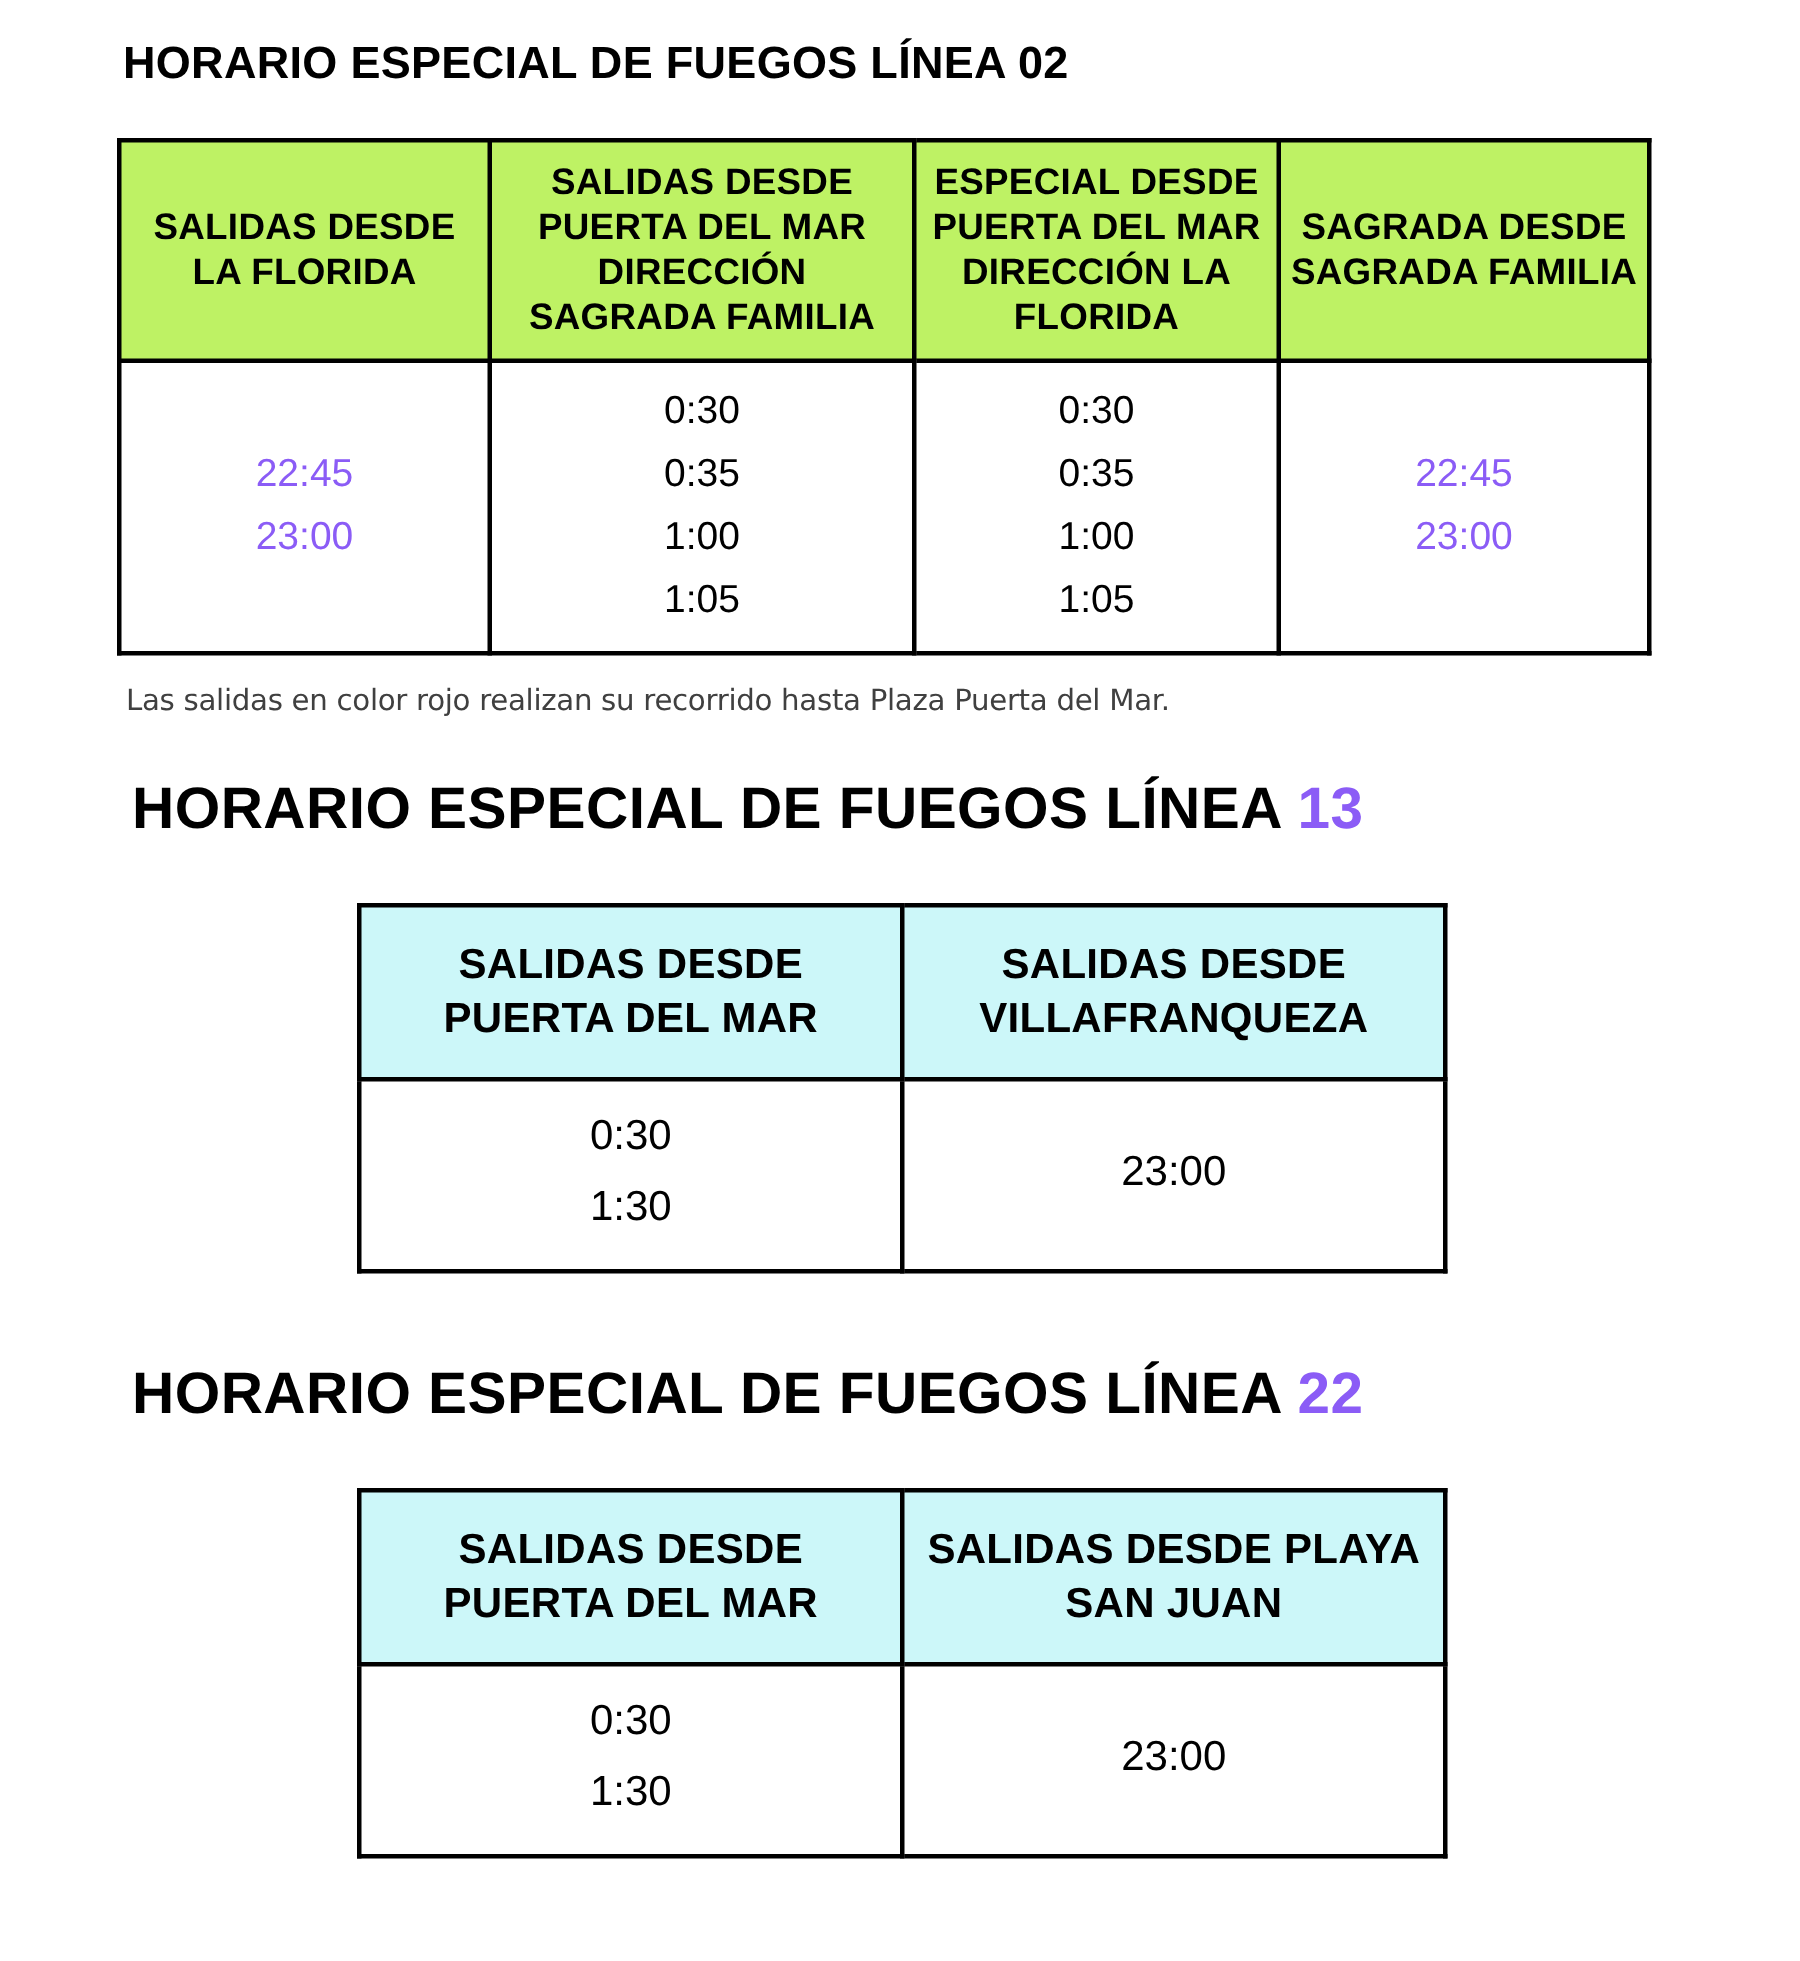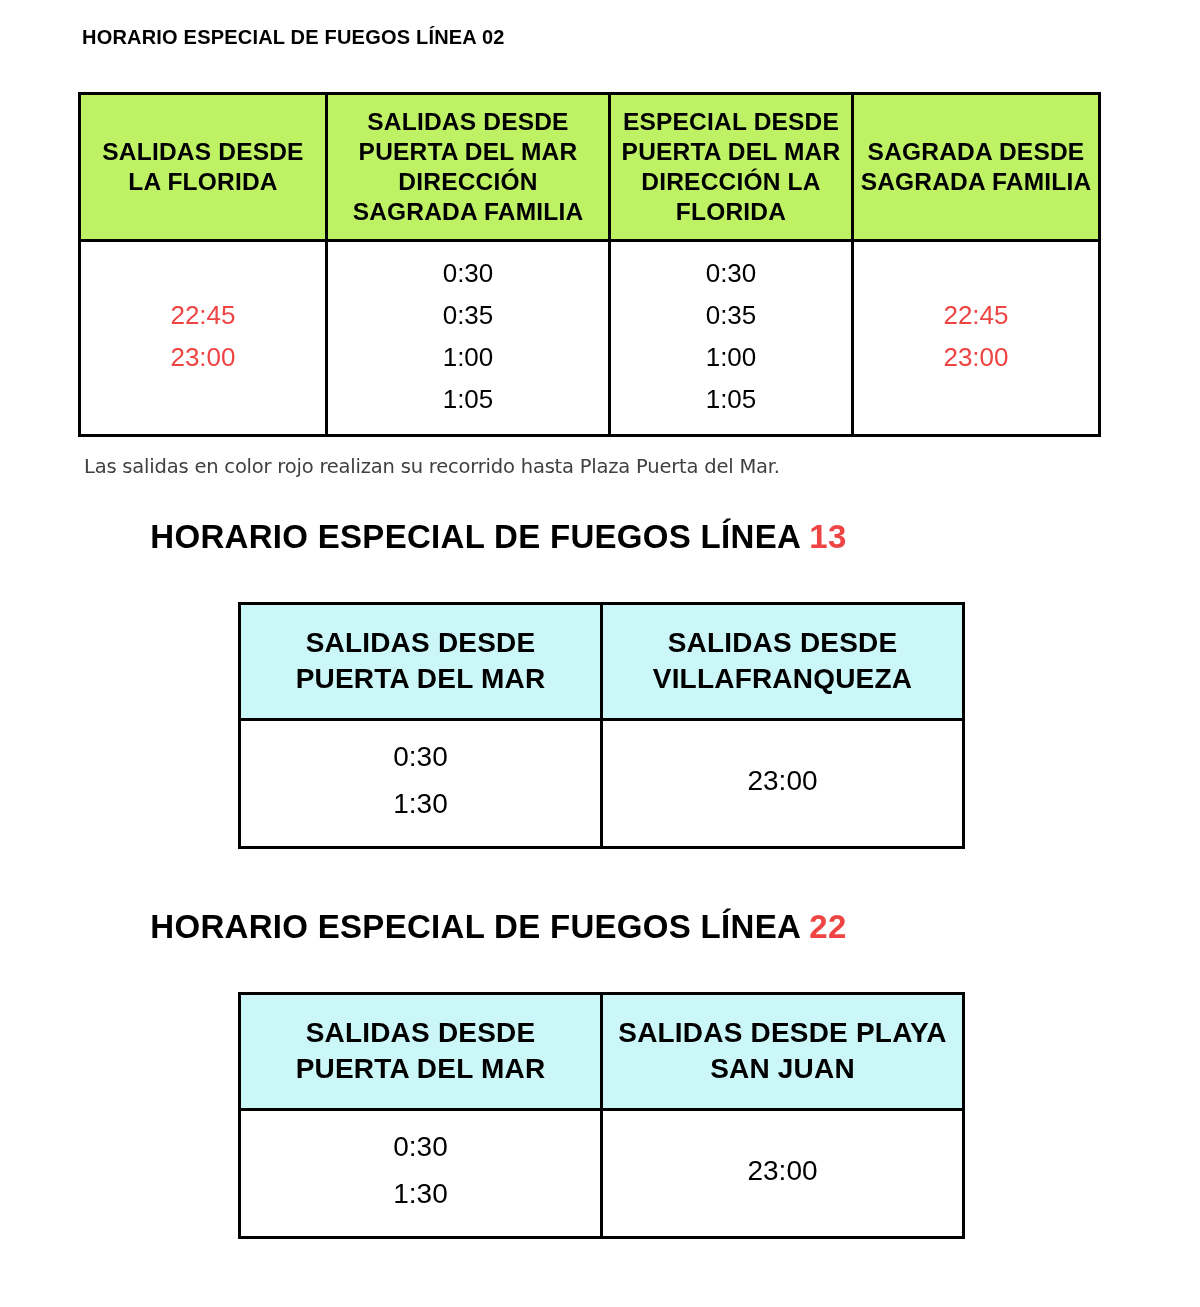--- a/index.html
+++ b/index.html
@@ -14,21 +14,21 @@
     color: #000000;
     position: relative;
     overflow: hidden;
   }
 
   
   .title-02 {
     position: absolute;
     left: 82px;
     top: 26px;
-    font-size: 20px;
+    font-size: 30px;
     font-weight: bold;
     letter-spacing: 0.2px;
     white-space: nowrap;
   }
 
   table.sched {
     border-collapse: collapse;
     table-layout: fixed;
   }
   table.sched td, table.sched th {
@@ -44,21 +44,21 @@
     padding: 12px 6px;
     letter-spacing: 0.2px;
   }
   .body-cell {
     background: #ffffff;
     font-size: 26px;
     line-height: 1.62;
     padding: 10px 6px 14px 6px;
     vertical-align: top;
   }
-  .red { color: #ef4444; }
+  .red { color: #8b5cf6; }
 
   #table-02-wrap {
     position: absolute;
     left: 78px;
     top: 92px;
   }
   #table-02 { width: 1020px; }
   .c02-1 { width: 247px; }
   .c02-2 { width: 283px; }
   .c02-3 { width: 243px; }
@@ -74,21 +74,21 @@
     letter-spacing: -0.2px;
     white-space: nowrap;
   }
 
   
   .title-center {
     position: absolute;
     width: 997px;
     left: 0;
     text-align: center;
-    font-size: 33px;
+    font-size: 39px;
     font-weight: bold;
     letter-spacing: 0.3px;
   }
   .title-13 { top: 518px; }
   .title-22 { top: 908px; text-align: center; }
 
   #table-13-wrap {
     position: absolute;
     left: 238px;
     top: 602px;

